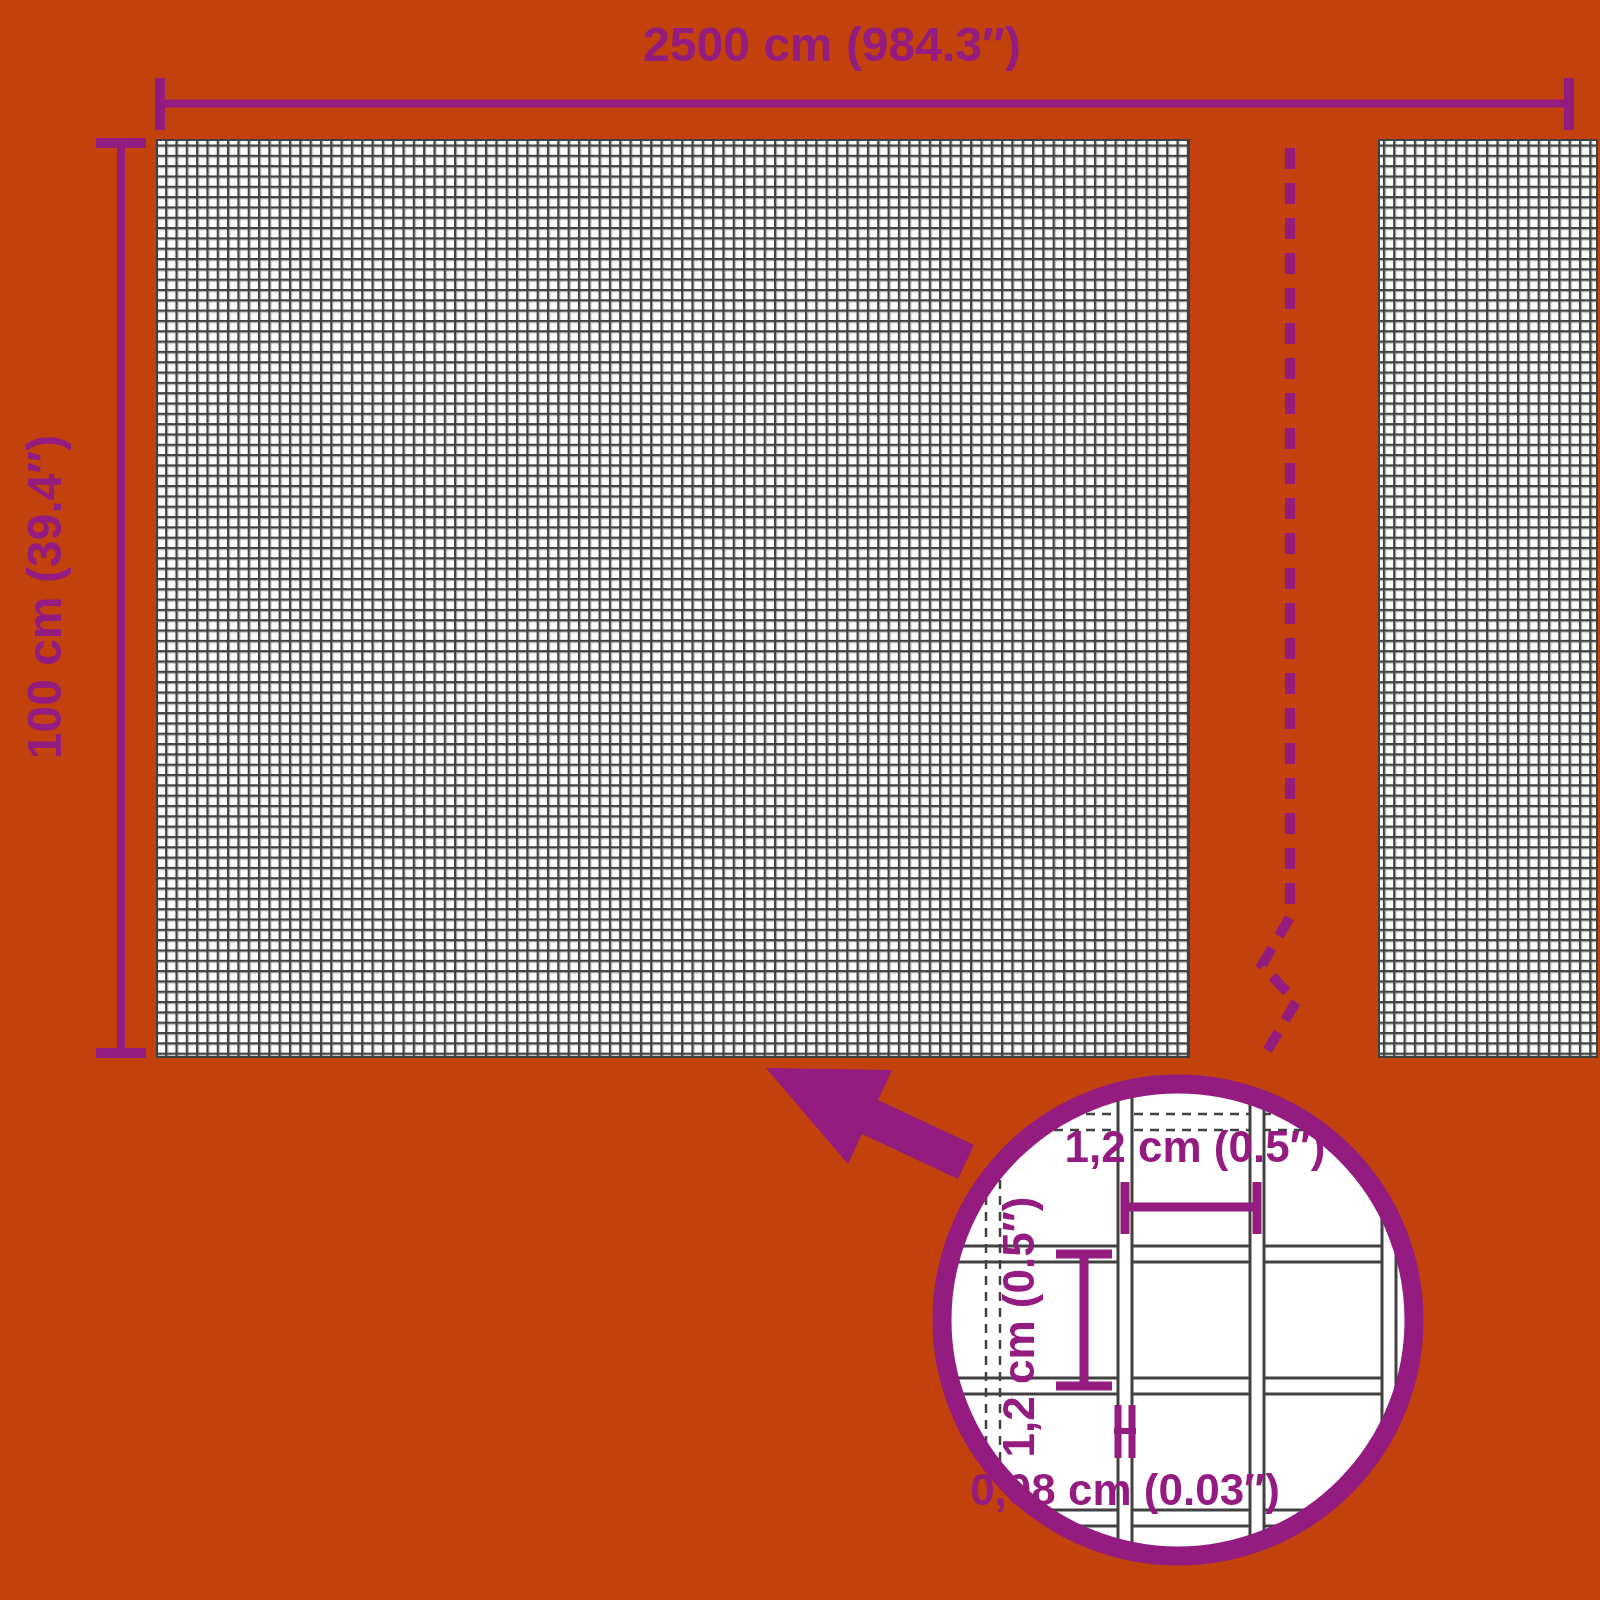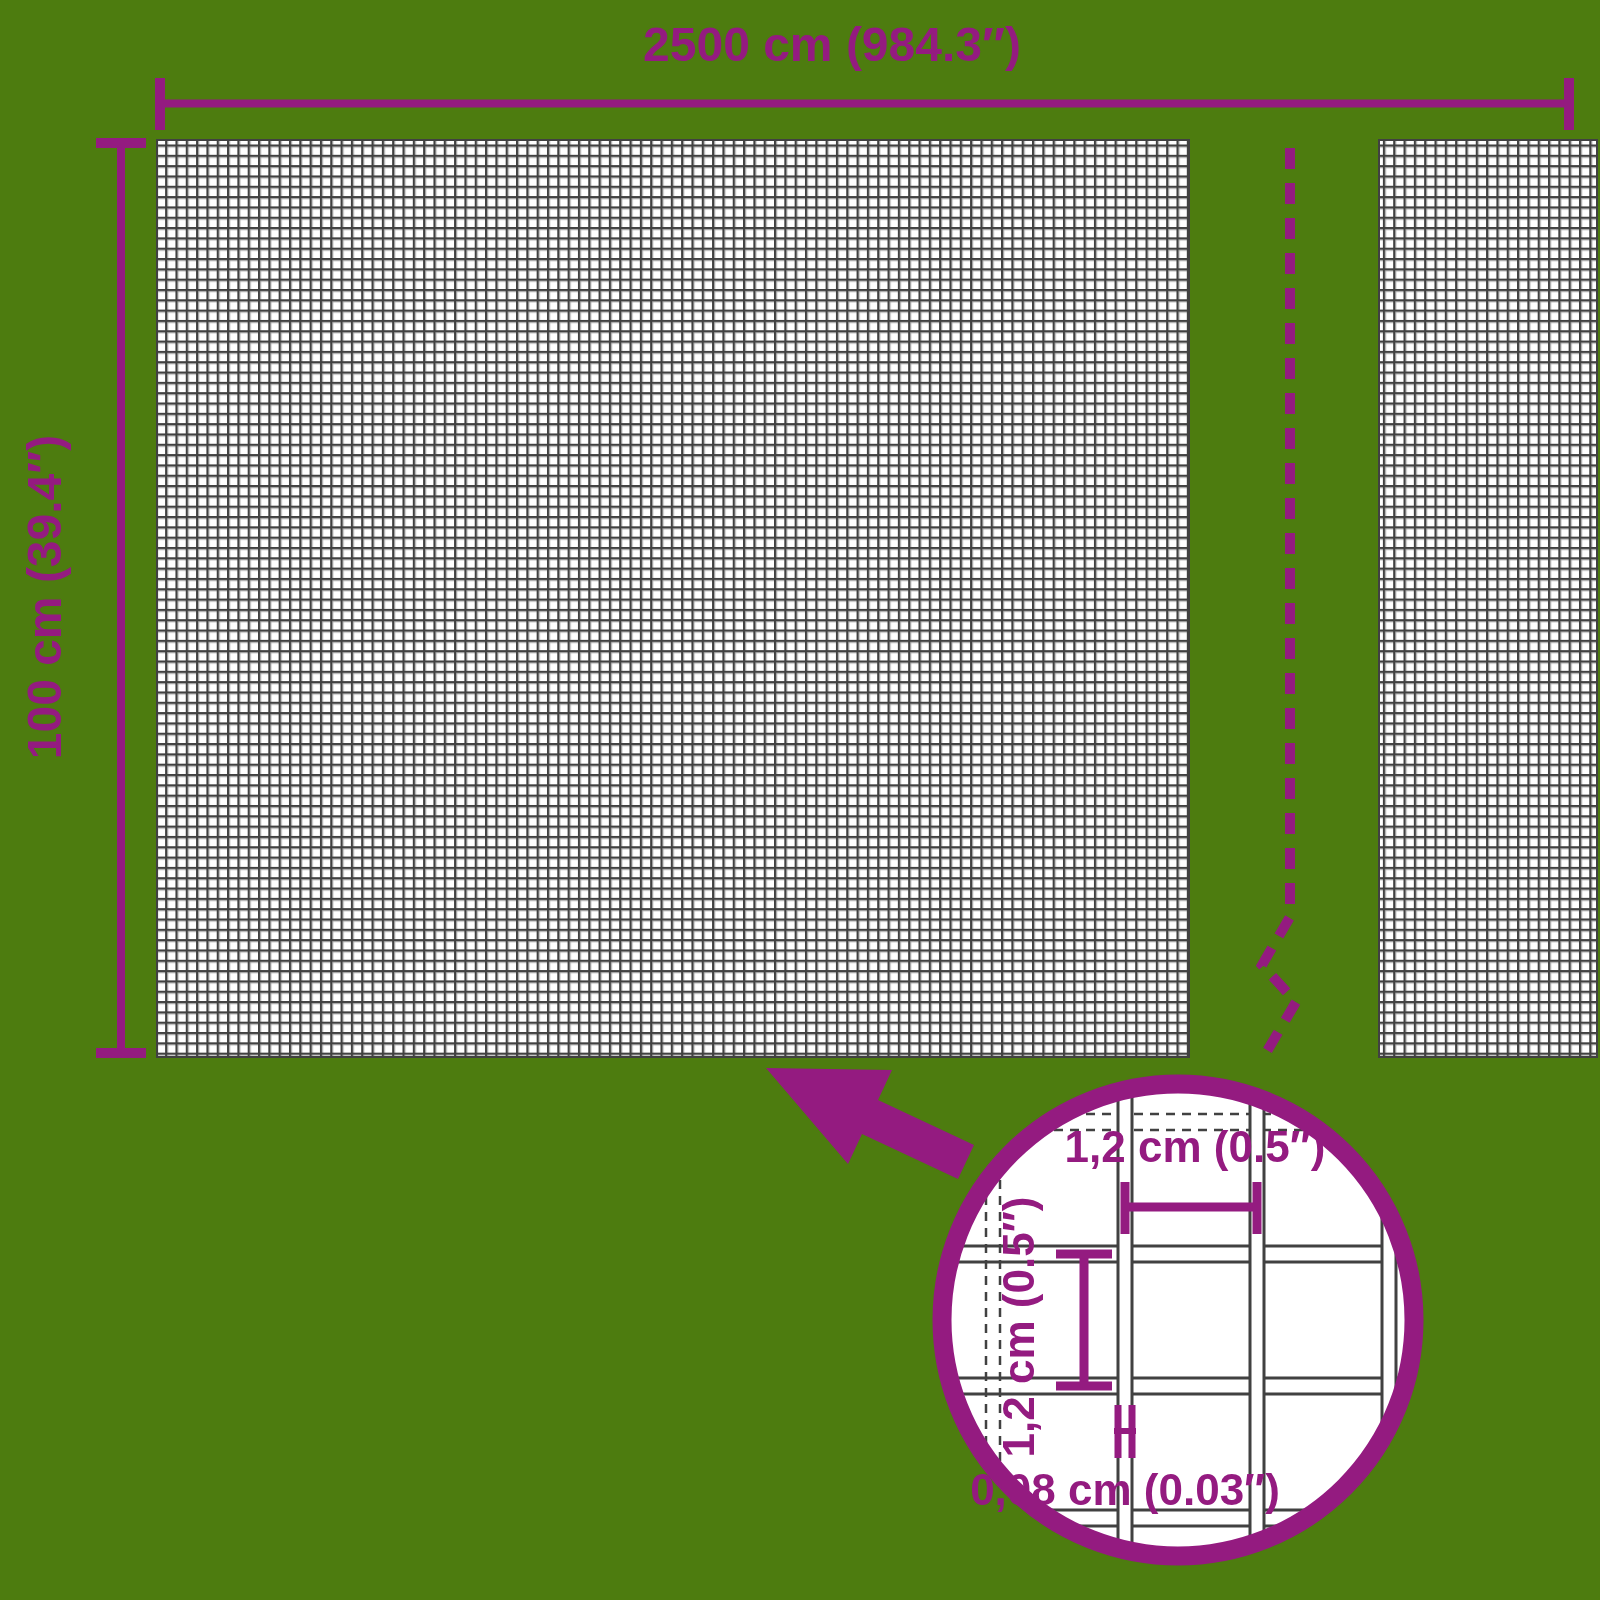--- a/index.html
+++ b/index.html
@@ -1,19 +1,19 @@
 <!DOCTYPE html>
 <html style="--accent: #941b80; --mesh-line: #414141;"><head>
 <meta charset="utf-8">
 <style>
   html,body{margin:0;padding:0;background:#ffffff;}
   .stage{
     position:relative;
     width:1600px;height:1600px;
-    background:#4d7c0f;
+    background:#c2410c;
     overflow:hidden;
     font-family:"Liberation Sans", sans-serif;
   }
   svg{display:block;}
   .dim-label{
     font-family:"Liberation Sans", sans-serif;
     font-weight:bold;
     fill:var(--accent,#941b80);
   }
   .fs-main{font-size:48px;}

